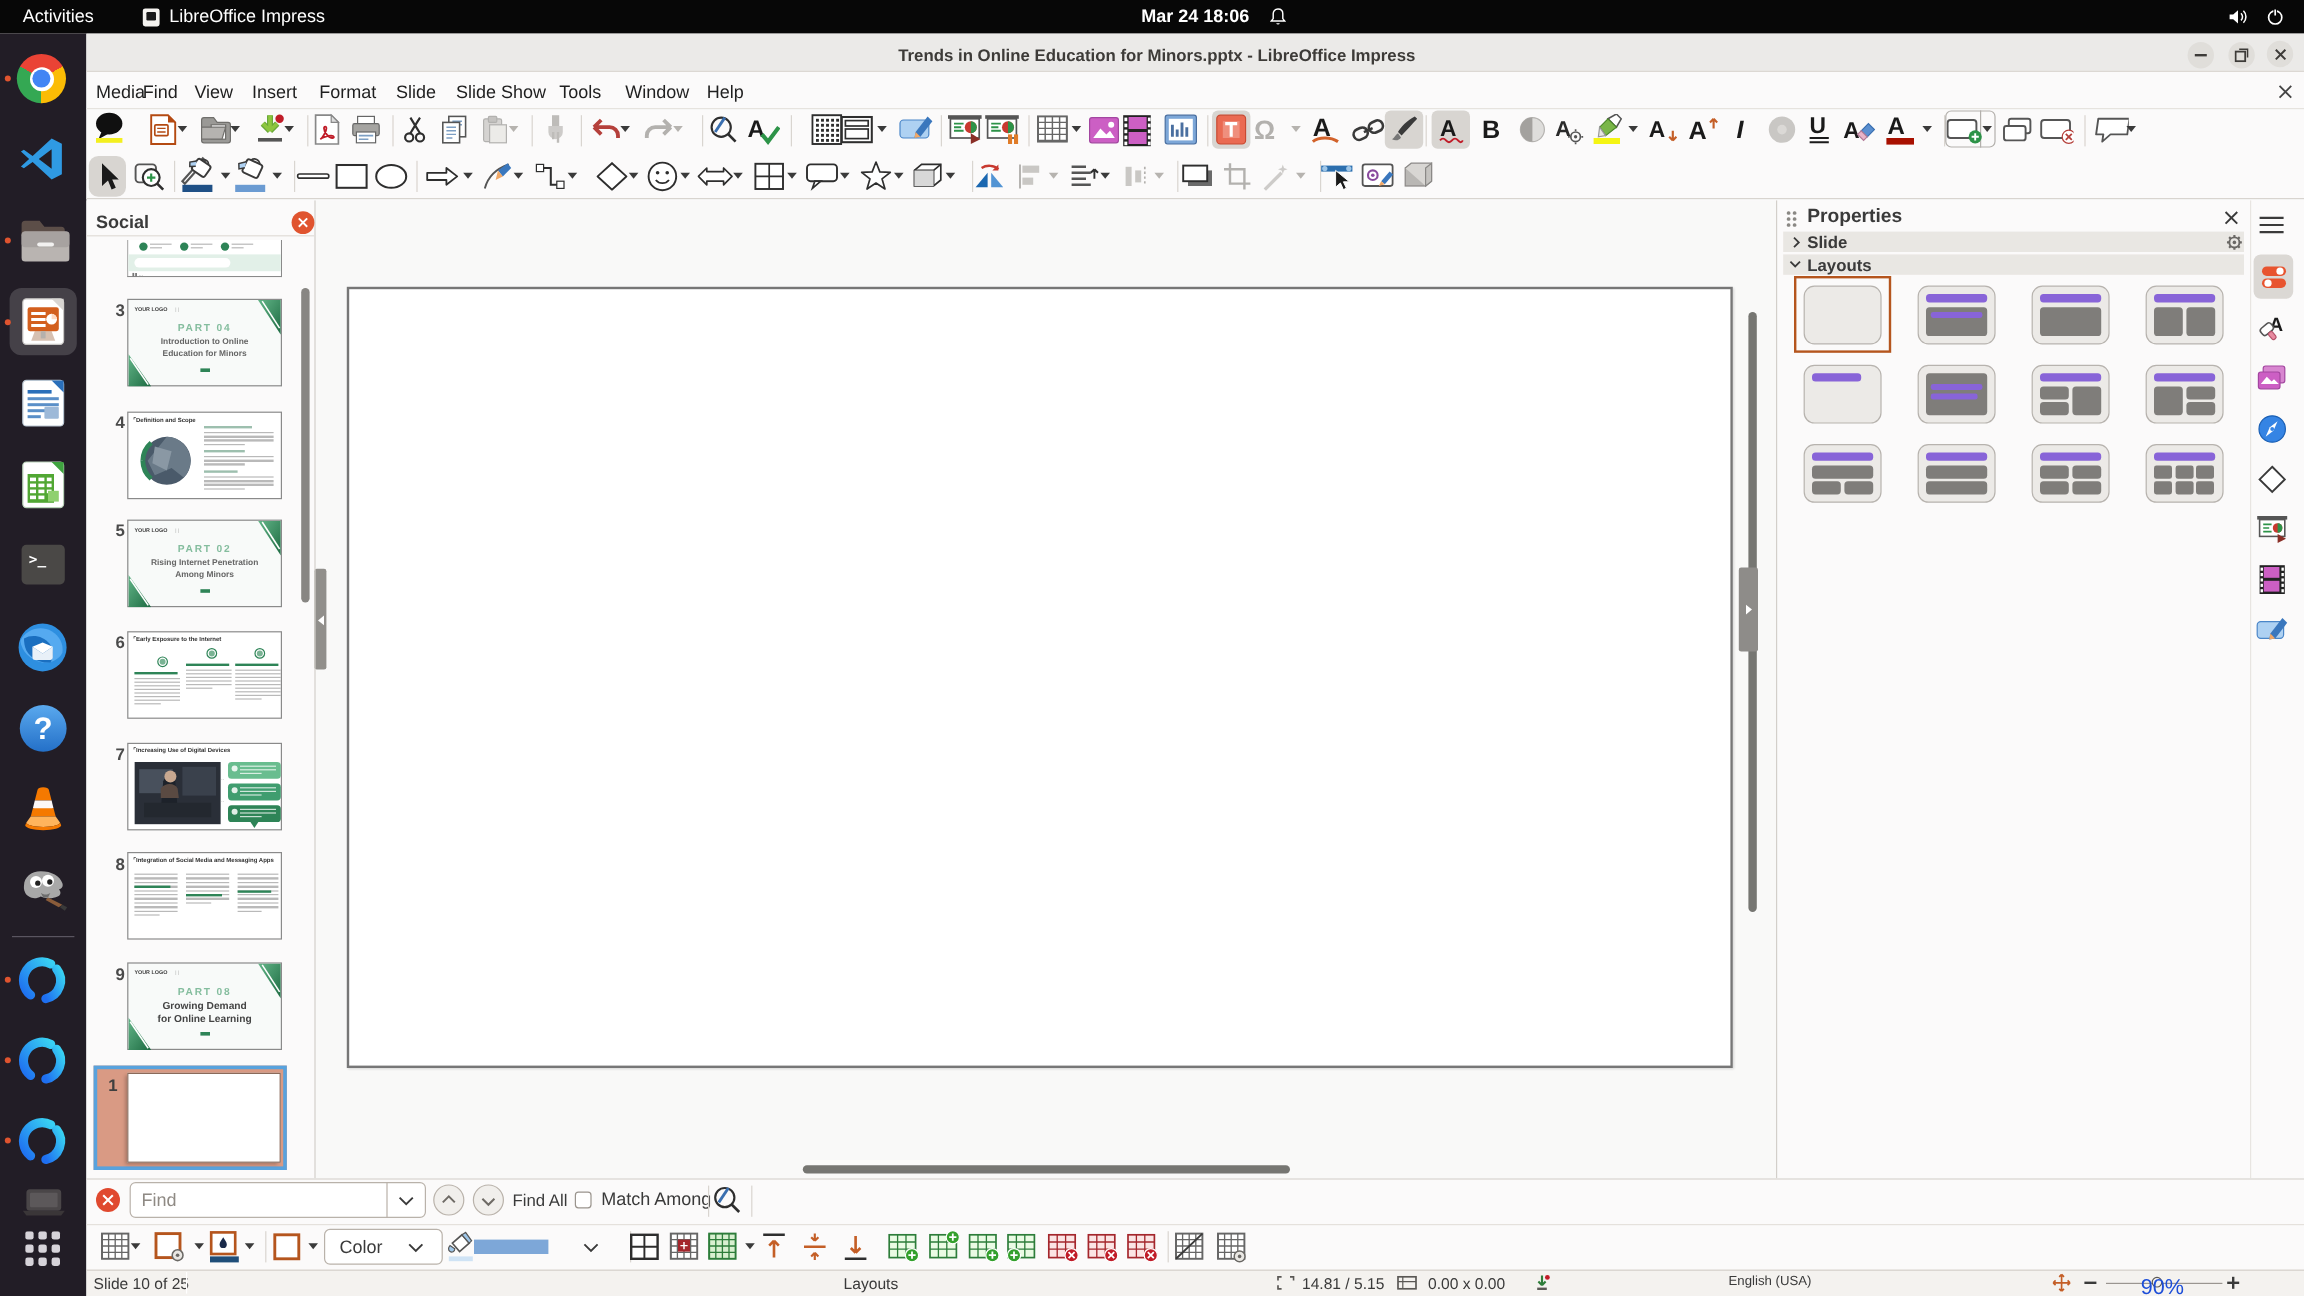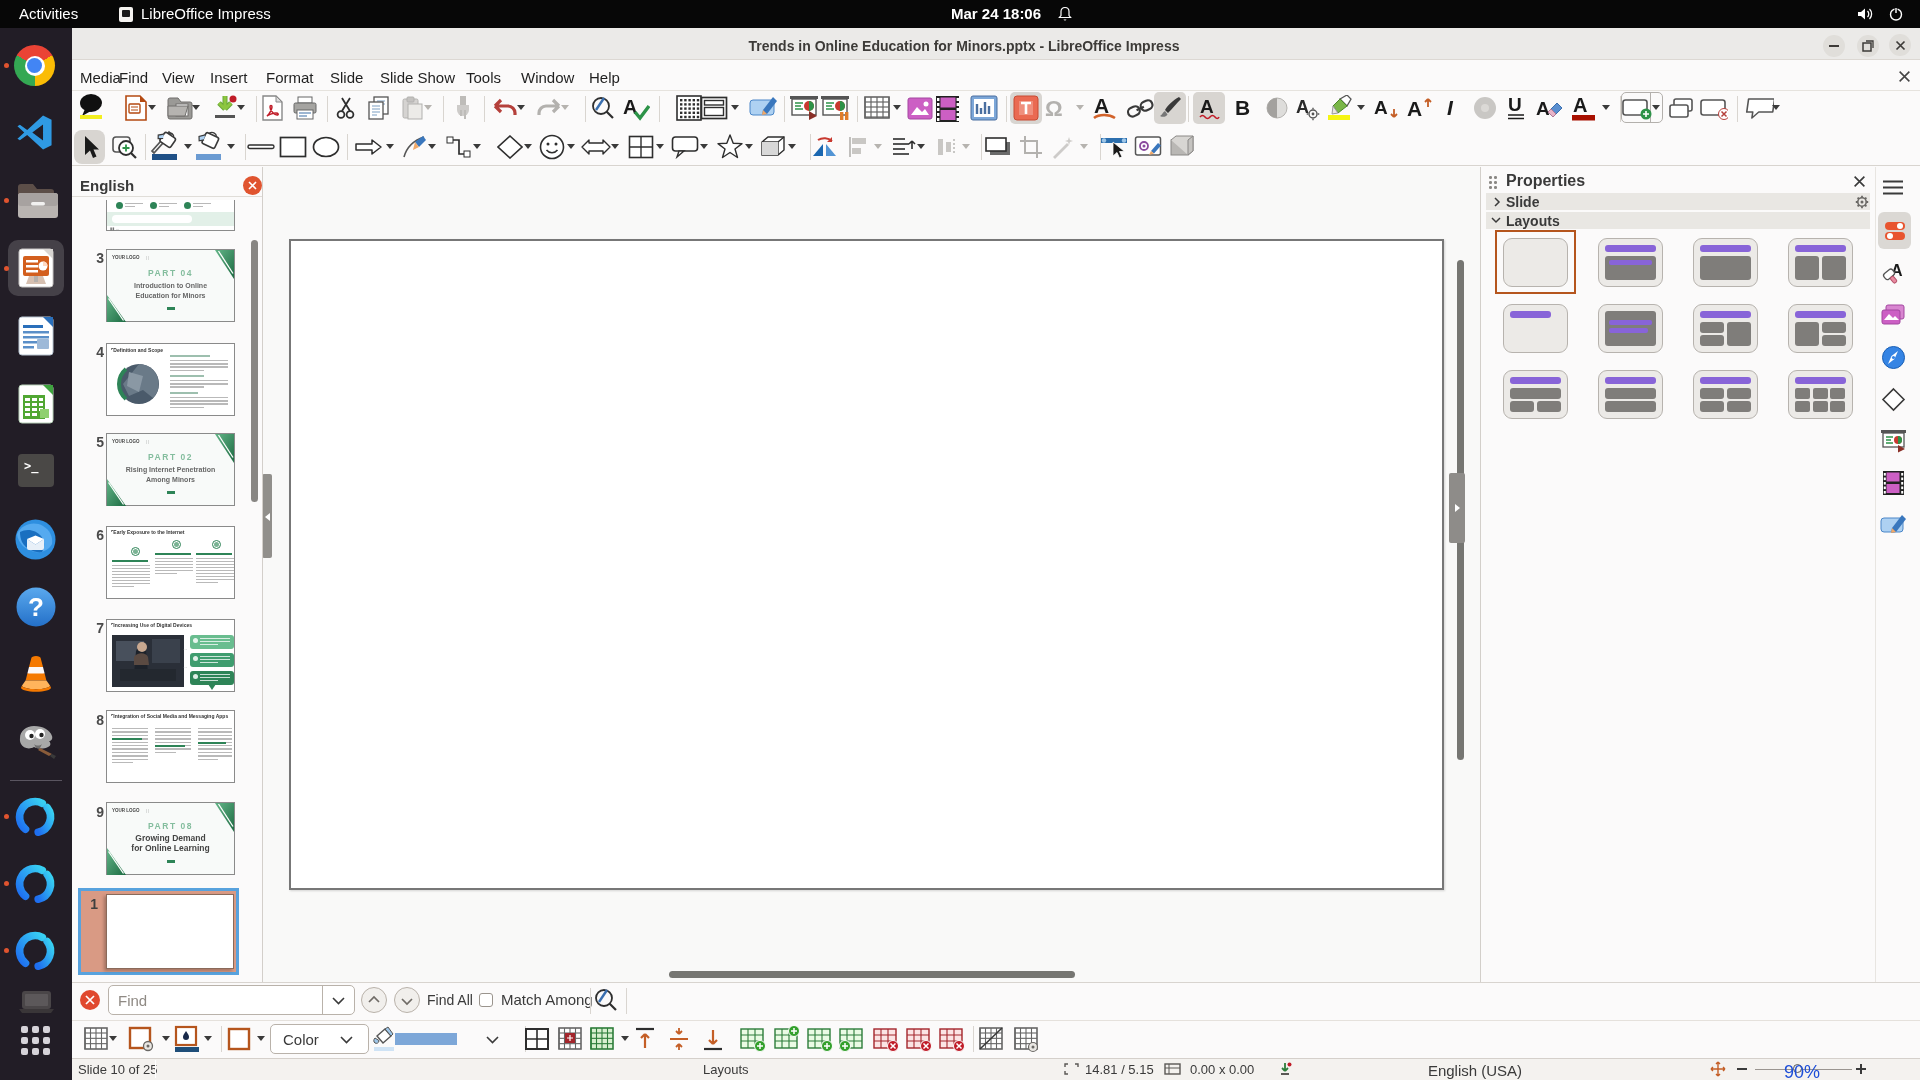--- a/index.html
+++ b/index.html
@@ -658,21 +658,21 @@
 <svg class="ic" style="left:264px;top:512px" width="7" height="10" viewBox="0 0 7 10">
     <path d="M6 1 1 5l5 4z" fill="#fff"></path>
   </svg>
 <div class="abs" style="left:1449px;top:473px;width:16px;height:70px;background:#8e8c89;border-radius:2px"></div>
 <svg class="ic" style="left:1453px;top:503px" width="8" height="10" viewBox="0 0 8 10">
     <path d="M2 1l5 4-5 4z" fill="#fff"></path>
   </svg>
 <div class="abs" style="left:262px;top:167px;width:1px;height:815px;background:#d3cfca"></div>
 <div class="abs" style="left:1480px;top:167px;width:1px;height:815px;background:#d3cfca"></div>
 <div class="abs" style="left:1875px;top:167px;width:1px;height:815px;background:#e8e5e1"></div>
-<div class="abs" style="left:80px;top:177px;font-size:15px;font-weight:bold;color:#3a3a3a">English</div>
+<div class="abs" style="left:80px;top:177px;font-size:15px;font-weight:bold;color:#3a3a3a">Social</div>
 <div class="abs" style="left:243px;top:176px;width:19px;height:19px;border-radius:50%;background:#e0542f"></div>
 <svg class="ic" style="left:248px;top:181px" width="9" height="9" viewBox="0 0 9 9">
     <path d="M1 1l7 7M8 1 1 8" stroke="#fff" stroke-width="1.6"></path>
   </svg>
 <div class="abs" style="left:72px;top:196px;width:190px;height:1px;background:#e0ddd8"></div>
 <div class="abs" style="left:251px;top:240px;width:7px;height:262px;border-radius:4px;background:#888683"></div>
 <div class="thumb" style="top:170px;height:61px;border-top:none;clip-path:inset(30px 0 0 0)"></div>
 <div class="abs" style="left:107px;top:200px;width:127px;height:30px;background:#fff"></div>
 <div class="abs" style="left:116px;top:202px;width:7px;height:7px;border-radius:50%;background:#2e8457"></div>
 <div class="abs" style="left:125px;top:203px;width:18px;height:1.4px;background:#b9b9b9"></div>
@@ -1224,21 +1224,21 @@
 <svg class="ic" style="left:1164px;top:1063px" width="17" height="12" viewBox="0 0 17 12">
     <rect x="1" y="1" width="15" height="10" fill="none" stroke="#5a5855" stroke-width="1.4"></rect>
     <path d="M5 1v10M1 5h15" stroke="#5a5855" stroke-width="1"></path>
   </svg>
 <div class="abs" style="left:1190px;top:1062px;font-size:13px;color:#3a3a3a">0.00 x 0.00</div>
 <svg class="ic" style="left:1279px;top:1062px" width="13" height="14" viewBox="0 0 13 14">
     <path d="M6 1v8M6 9 3 6M6 9l3-3" stroke="#2d7d3a" stroke-width="1.8" fill="none"></path>
     <rect x="2" y="11" width="8" height="2" fill="#5a5855"></rect>
     <circle cx="10.5" cy="2.5" r="2" fill="#c01c28"></circle>
   </svg>
-<div class="abs" style="left:1335px;top:1062px;width:280px;text-align:center;font-size:15px;color:#3a3a3a">English (USA)</div>
+<div class="abs" style="left:1335px;top:1062px;width:280px;text-align:center;font-size:11px;color:#3a3a3a">English (USA)</div>
 <svg class="ic" style="left:1710px;top:1061px" width="16" height="16" viewBox="0 0 16 16">
     <path d="M8 1v14M1 8h14M8 1 6 3M8 1l2 2M8 15l-2-2M8 15l2-2M1 8l2-2M1 8l2 2M15 8l-2-2M15 8l-2 2" stroke="#c45e26" stroke-width="1.4" fill="none"></path>
   </svg>
 <div class="abs" style="left:1737px;top:1068px;width:10px;height:2px;background:#3a3a3a"></div>
 <div class="abs" style="left:1755px;top:1068.5px;width:97px;height:1.5px;background:#9a9590"></div>
 <div class="abs" style="left:1793px;top:1064px;width:9px;height:9px;border-radius:50%;background:#f4f2ef;border:1.5px solid #5a5855"></div>
 <div class="abs" style="left:1856px;top:1068px;width:10px;height:2px;background:#3a3a3a"></div>
 <div class="abs" style="left:1858px;top:1064px;width:2px;height:10px;background:#3a3a3a;left:1860px"></div>
 <div class="abs" style="left:1784px;top:1062px;font-size:18px;color:#1d4ed8">90%</div>
 </body></html>

